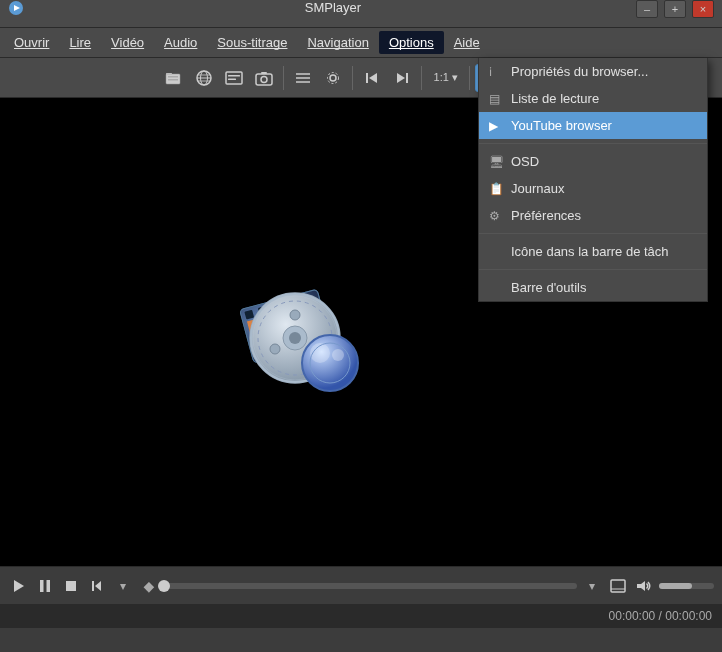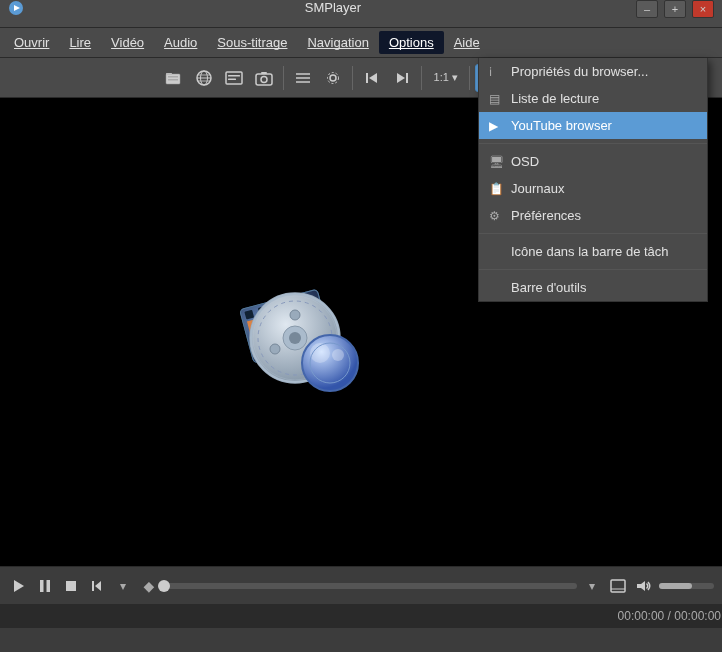--- a/index.html
+++ b/index.html
@@ -181,21 +181,21 @@
       border-radius: 3px;
     }
 
     
     .status-bar {
       background: #2a2a2a;
       height: 24px;
       display: flex;
       align-items: center;
       justify-content: flex-end;
-      padding: 0 1px;
+      padding: 0 10px;
       font-size: 12px;
       color: #aaa;
     }
 
     
     .dropdown-menu {
       position: absolute;
       top: 58px;
       left: 478px;
       background: #4a4a4a;

